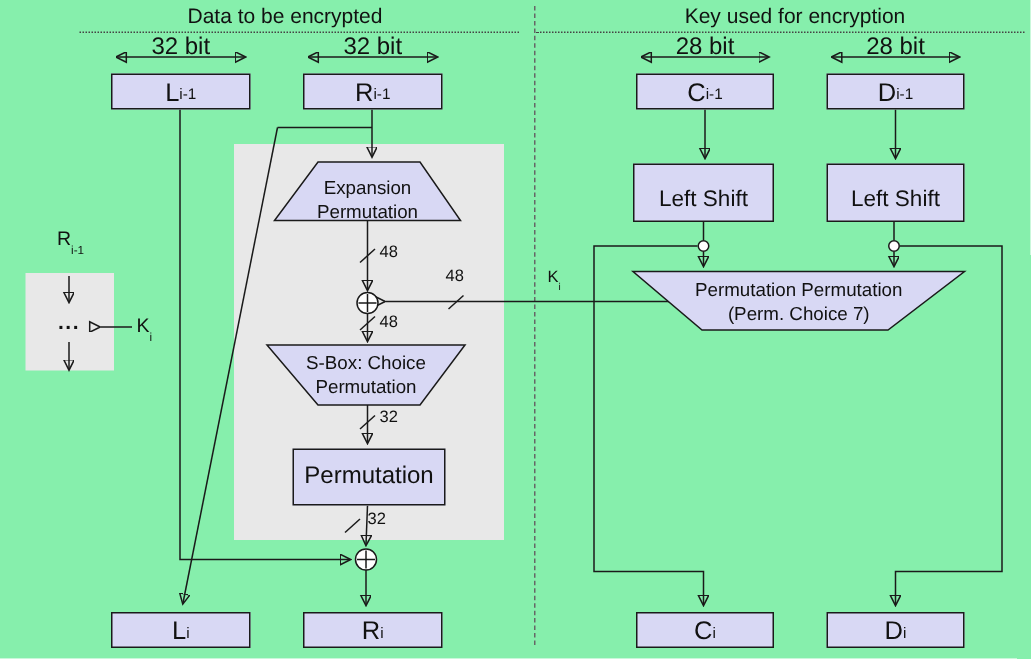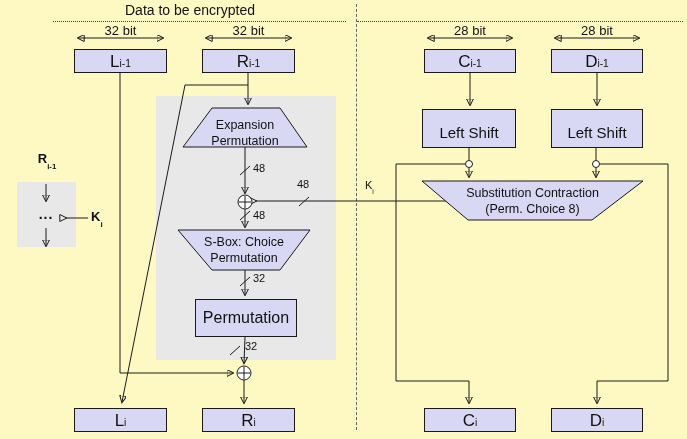--- a/index.html
+++ b/index.html
@@ -1,60 +1,61 @@
 <!DOCTYPE html>
 <html style="--box-fill: #d8d8f4; --box-border: #1a1a1a; --region-fill: #e8e8e8; --line: #1a1a1a;"><head>
 <meta charset="utf-8">
 <style>
   html,body{margin:0;padding:0;background:#ffffff;}
   .stage{
-    position:relative;width:687px;height:439px;background:#fef9c3;overflow:hidden;
+    position:relative;width:687px;height:439px;background:#86efac;overflow:hidden;
     font-family:"Liberation Sans","DejaVu Sans",sans-serif;color:#111;
   }
   .gray-region{position:absolute;background:var(--region-fill,#e8e8e8);}
   .wire-svg{position:absolute;left:0;top:0;z-index:1;}
   .wire-svg line,.wire-svg path,.wire-svg polyline{stroke:var(--line,#1a1a1a);stroke-width:1;fill:none;}
   .wire-svg polygon{stroke:var(--line,#1a1a1a);stroke-width:1;fill:var(--box-fill,#d8d8f4);}
   .wire-svg circle.node{fill:#ffffff;stroke:var(--line,#1a1a1a);stroke-width:1;}
   .wire-svg circle.xorc{fill:#ffffff;stroke:var(--line,#1a1a1a);stroke-width:1;}
   marker path{fill:var(--line,#1a1a1a);stroke:none;}
   .hdr{position:absolute;top:2px;font-size:14px;text-align:center;z-index:2;white-space:nowrap;}
   .dotline{position:absolute;top:21px;height:0;border-top:1px dotted #444;z-index:0;}
   .divider{position:absolute;left:356px;top:4px;height:426px;width:0;border-left:1px dashed #666;z-index:0;}
-  .bitlabel{position:absolute;top:23px;font-size:13px;text-align:center;z-index:2;}
+  .bitlabel{position:absolute;top:23px;font-size:16px;text-align:center;z-index:2;}
   .box{
     position:absolute;box-sizing:border-box;background:var(--box-fill,#d8d8f4);
     border:1px solid var(--box-border,#1a1a1a);z-index:2;
     display:flex;align-items:center;justify-content:center;line-height:1;
   }
   .reg{height:24px;font-size:17px;}
   .reg sub,.sublab sub{font-size:0.6em;line-height:0;position:relative;top:0.28em;}
   .ls{height:39px;font-size:15px;align-items:flex-end;padding-bottom:7px;}
   .perm{font-size:16px;}
   .traplabel{
     position:absolute;z-index:2;font-size:12.5px;text-align:center;line-height:16px;
     display:flex;flex-direction:column;align-items:center;justify-content:flex-start;
   }
   .wlabel{position:absolute;z-index:2;font-size:11px;white-space:nowrap;}
-  .legendtxt{position:absolute;z-index:2;font-size:13px;text-align:center;white-space:nowrap;font-weight:bold;}
+  .legendtxt{position:absolute;z-index:2;font-size:13px;text-align:center;white-space:nowrap;}
   .dots{font-weight:bold;letter-spacing:1px;font-size:14px;}
 </style>
 </head>
 <body>
 
 <div class="stage">
 
   <div class="gray-region" style="left:156px;top:96px;width:180px;height:264px;"></div>
   <div class="gray-region" style="left:17px;top:182px;width:59px;height:65px;"></div>
 
   <div class="divider"></div>
   <div class="dotline" style="left:53px;width:293px;"></div>
   <div class="dotline" style="left:357px;width:326px;"></div>
 
   <div class="hdr" style="left:45px;width:290px;">Data to be encrypted</div>
+  <div class="hdr" style="left:375px;width:310px;">Key used for encryption</div>
 
   <div class="bitlabel" style="left:74px;width:93px;">32 bit</div>
   <div class="bitlabel" style="left:202px;width:93px;">32 bit</div>
   <div class="bitlabel" style="left:424px;width:92px;">28 bit</div>
   <div class="bitlabel" style="left:551px;width:92px;">28 bit</div>
 
   <svg class="wire-svg" width="687" height="439" viewBox="0 0 687 439">
     <defs>
       <marker id="arr" markerWidth="8" markerHeight="8" refX="6.2" refY="3.5" orient="auto">
         <path d="M0,0 L7,3.5 L0,7 Z"></path>
@@ -159,22 +160,22 @@
 
   <div class="traplabel" style="left:183px;top:117px;width:124px;">
     <span>Expansion</span>
     <span>Permutation</span>
   </div>
   <div class="traplabel" style="left:178px;top:234px;width:132px;align-items:center;">
     <span>S-Box: Choice</span>
     <span>Permutation</span>
   </div>
   <div class="traplabel" style="left:422px;top:185px;width:221px;">
-    <span>Substitution Contraction</span>
-    <span>(Perm. Choice 8)</span>
+    <span>Permutation Permutation</span>
+    <span>(Perm. Choice 7)</span>
   </div>
 
   <div class="box perm" style="left:195px;top:299px;width:102px;height:38px;">
     <span>Permutation</span>
   </div>
 
   <div class="wlabel" style="left:253px;top:162px;">48</div>
   <div class="wlabel" style="left:297px;top:178px;">48</div>
   <div class="wlabel sublab" style="left:365px;top:179px;">
     <span>K</span><sub>i</sub>

